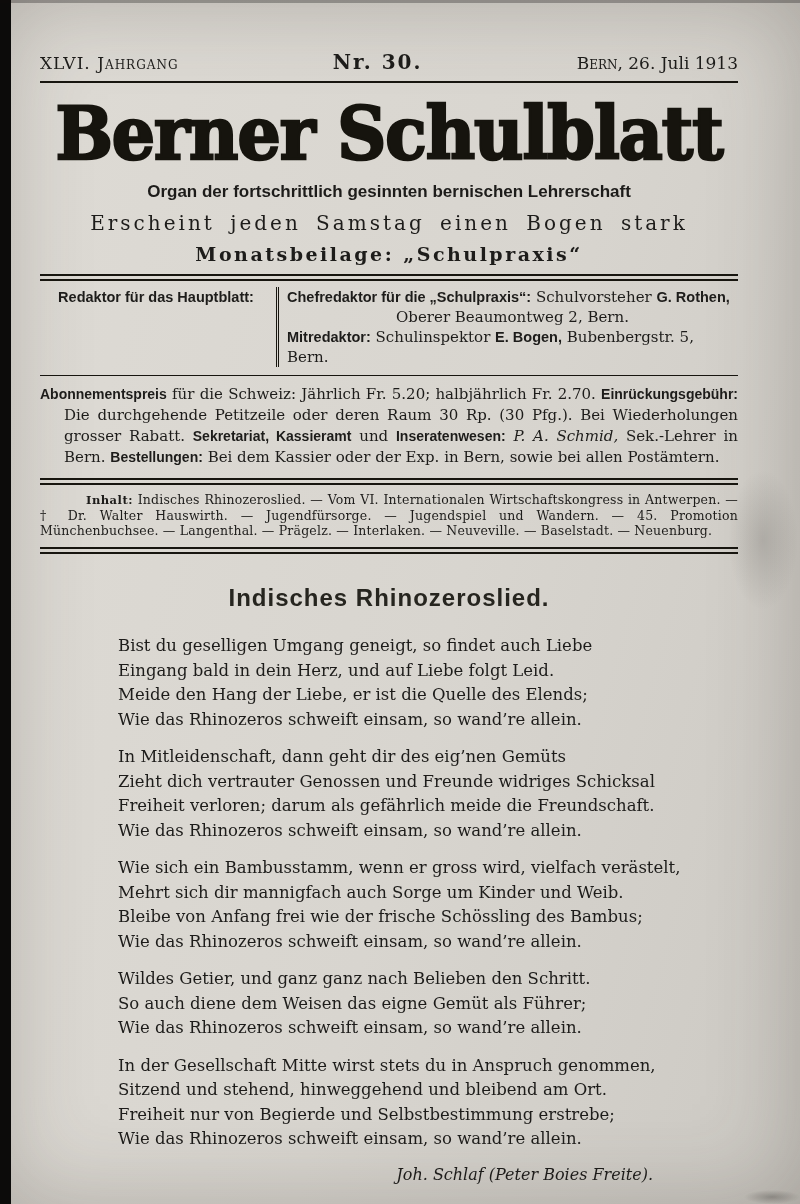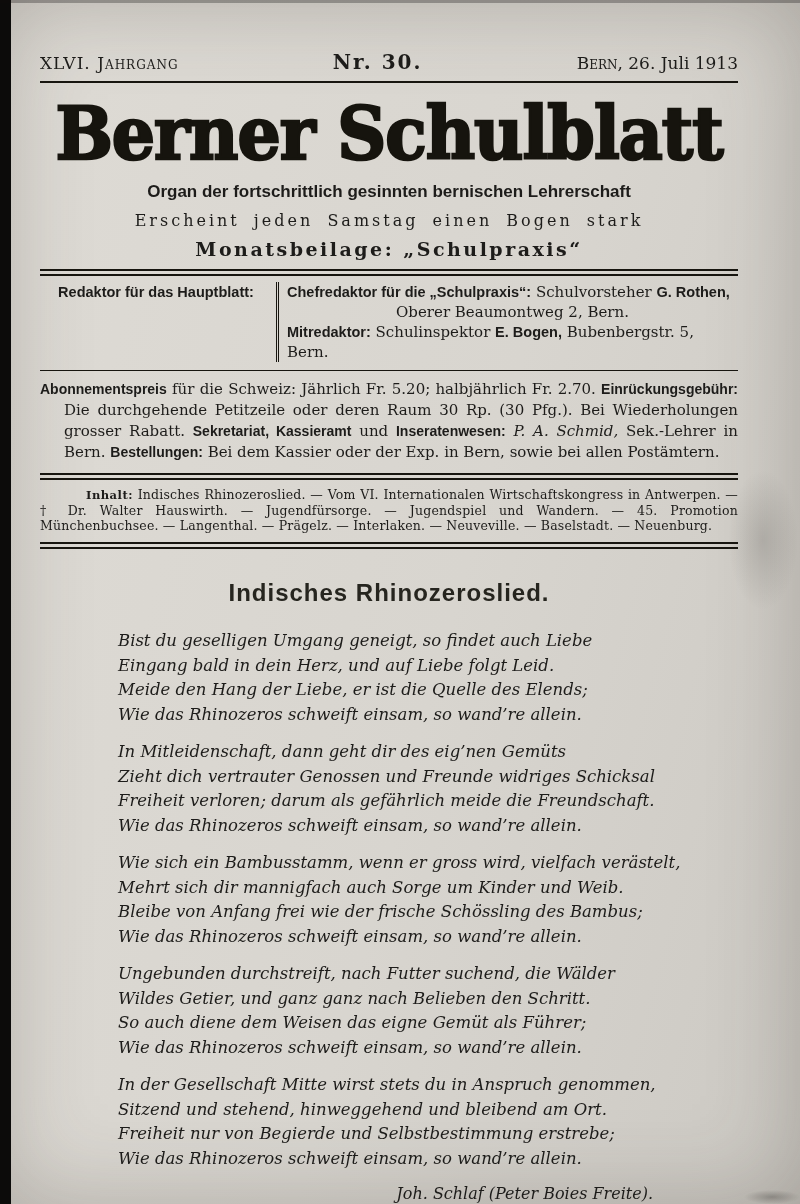--- a/index.html
+++ b/index.html
@@ -38,21 +38,21 @@
     font-size:68px; line-height:1.05; letter-spacing:-1px;
     color:#16140e; -webkit-text-stroke:2.4px #16140e;
     transform:scaleY(1.08); transform-origin:top center;
   }
   .sub-organ {
     text-align:center; margin-top:16px;
     font-family:"Liberation Sans", sans-serif; font-weight:bold; font-size:17px;
   }
   .sub-freq {
     text-align:center; margin-top:9px;
-    font-size:16px; letter-spacing:3px; word-spacing:6px;
+    font-size:20px; letter-spacing:3px; word-spacing:6px;
   }
   .sub-supp {
     text-align:center; margin-top:8px;
     font-weight:bold; font-size:19px; letter-spacing:2.5px;
   }
 
   .editors { display:flex; padding:6px 0 8px; font-size:15px; line-height:20px; }
   .ed-left { width:232px; text-align:center; }
   .ed-div  { border-left:3px double #17150f; margin:0 8px 0 4px; }
   .ed-right{ flex:1; }
@@ -71,21 +71,21 @@
     text-align:justify; text-indent:46px; letter-spacing:.2px;
   }
   .toc .lead { font-weight:bold; font-size:11.5px; letter-spacing:.5px; }
 
   .article-title {
     margin:30px 0 0; text-align:center;
     font-family:"Liberation Sans", sans-serif; font-weight:bold;
     font-size:24px; letter-spacing:1px; color:#26251f;
   }
 
-  .poem { margin-top:22px; padding-left:78px; font-size:16.5px; line-height:24.5px;font-style:italic; }
+  .poem { margin-top:22px; padding-left:78px; font-size:16.5px; line-height:24.5px; }
   .stanza { margin-bottom:13px; }
 
   .attribution { margin-top:5px; padding-right:85px; text-align:right; font-size:16px; }
   .attribution i { font-style:italic; }
 </style>
 </head>
 <body>
 
 <div class="paper">
   <div class="edge-left"></div>
@@ -148,21 +148,20 @@
         <div>Freiheit verloren; darum als gefährlich meide die Freundschaft.</div>
         <div>Wie das Rhinozeros schweift einsam, so wand’re allein.</div>
       </div>
       <div class="stanza">
         <div>Wie sich ein Bambusstamm, wenn er gross wird, vielfach verästelt,</div>
         <div>Mehrt sich dir mannigfach auch Sorge um Kinder und Weib.</div>
         <div>Bleibe von Anfang frei wie der frische Schössling des Bambus;</div>
         <div>Wie das Rhinozeros schweift einsam, so wand’re allein.</div>
       </div>
       <div class="stanza">
-        <div>Ungebunden durchstreift, nach Futter suchend, die Wälder</div>
         <div>Wildes Getier, und ganz ganz nach Belieben den Schritt.</div>
         <div>So auch diene dem Weisen das eigne Gemüt als Führer;</div>
         <div>Wie das Rhinozeros schweift einsam, so wand’re allein.</div>
       </div>
       <div class="stanza">
         <div>In der Gesellschaft Mitte wirst stets du in Anspruch genommen,</div>
         <div>Sitzend und stehend, hinweggehend und bleibend am Ort.</div>
         <div>Freiheit nur von Begierde und Selbstbestimmung erstrebe;</div>
         <div>Wie das Rhinozeros schweift einsam, so wand’re allein.</div>
       </div>

